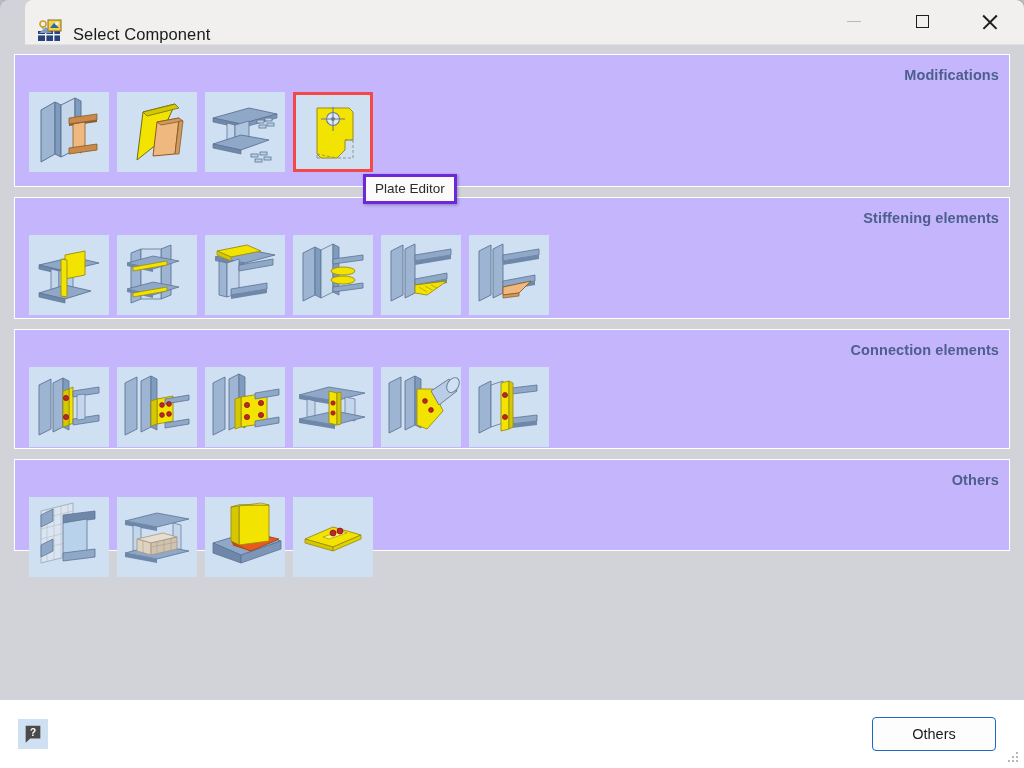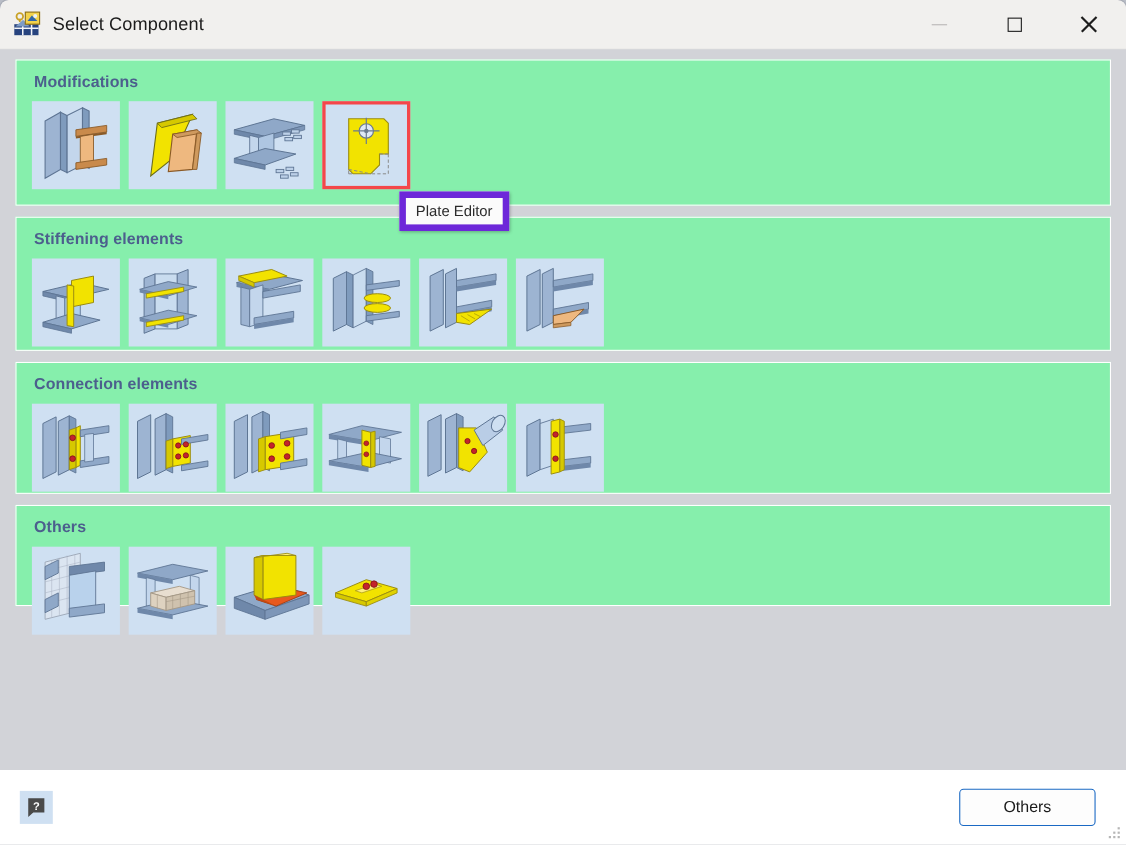--- a/index.html
+++ b/index.html
@@ -20,24 +20,25 @@
     background: #d2d3d8;
     border-radius: 8px 8px 0 0;
     overflow: hidden;
     display: flex; flex-direction: column;
     box-shadow: 0 0 0 1px #a9adb6;
   }
   
   .titlebar {
     height: 45px; flex: 0 0 45px;
     background: #f1f0ee;
-    display: flex; align-items: center;
+    display: flex; align-items: flex-end;
     border-radius: 8px 8px 0 0;
     position: relative;
     border-bottom: 1px solid #e2e1df;
+    margin-left: 25px;
   }
   .app-icon {
     width: 26px; height: 26px;
     margin-left: 12px; margin-right: 10px;
     position: relative; flex: 0 0 26px;
   }
   .title-text {
     font-size: 16.5px; color: #1b1b1b;
     letter-spacing: .1px;
     flex: 1 1 auto;
@@ -62,23 +63,24 @@
   
   .dialog-body {
     flex: 1 1 auto;
     background: #d2d3d8;
     padding: 9px 14px 0 14px;
     display: flex; flex-direction: column;
     gap: 10px;
     overflow: hidden;
   }
   .panel {
-    background: #86efac;
+    background: #c4b5fd;
     border: 1px solid #ffffff;
     padding: 12px 10px 10px 14px;
+    text-align: right;
   }
   .panel-title {
     font-size: 14.5px; font-weight: bold;
     color: #4c5f8d;
     margin: 0 0 9px 2px;
     letter-spacing: .1px;
   }
   .tiles { display: flex; gap: 8px; }
   .tile {
     width: 80px; height: 80px;
@@ -97,21 +99,21 @@
   .panel.mods   { height: 133px; }
   .panel.stiff  { height: 122px; }
   .panel.conn   { height: 120px; }
   .panel.others { height: 92px; }
 
   
   .tooltip {
     position: absolute;
     left: 363px; top: 174px;
     background: #fbfbfb;
-    border: 6px solid #6d28d9;
+    border: 3px solid #6d28d9;
     box-shadow: 1px 1px 3px rgba(0,0,0,.30);
     padding: 4px 9px 5px 9px;
     font-size: 13.5px;
     color: #2b2b2b;
     white-space: nowrap;
     z-index: 40;
   }
 
   
   .footer {

